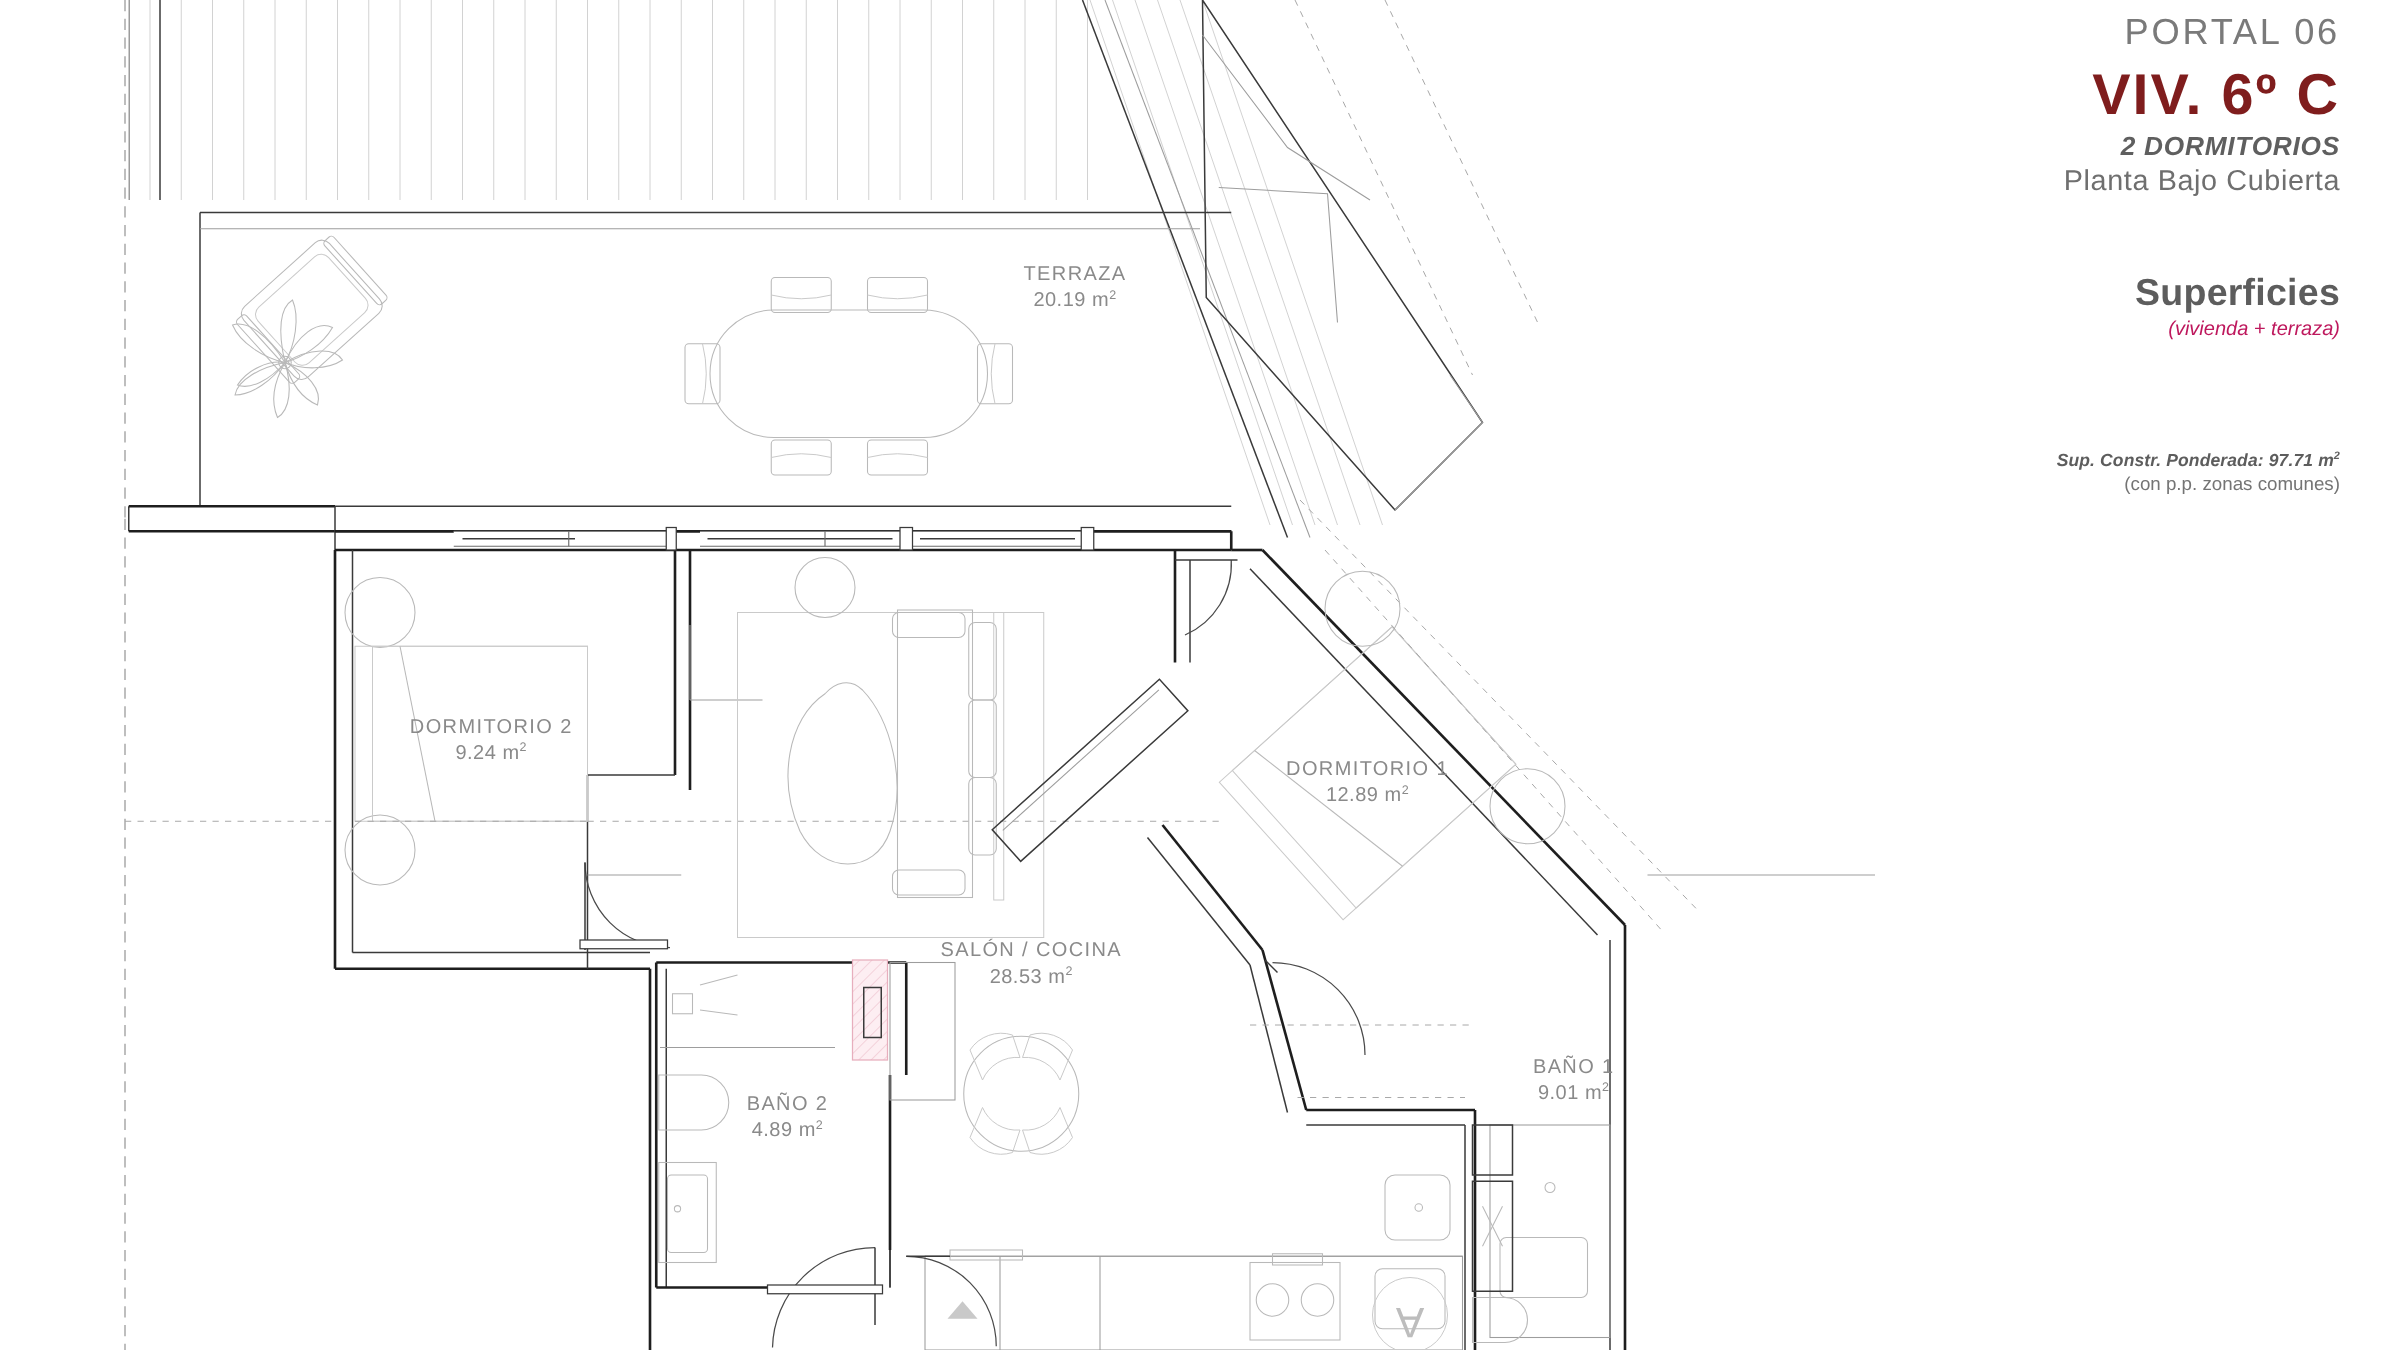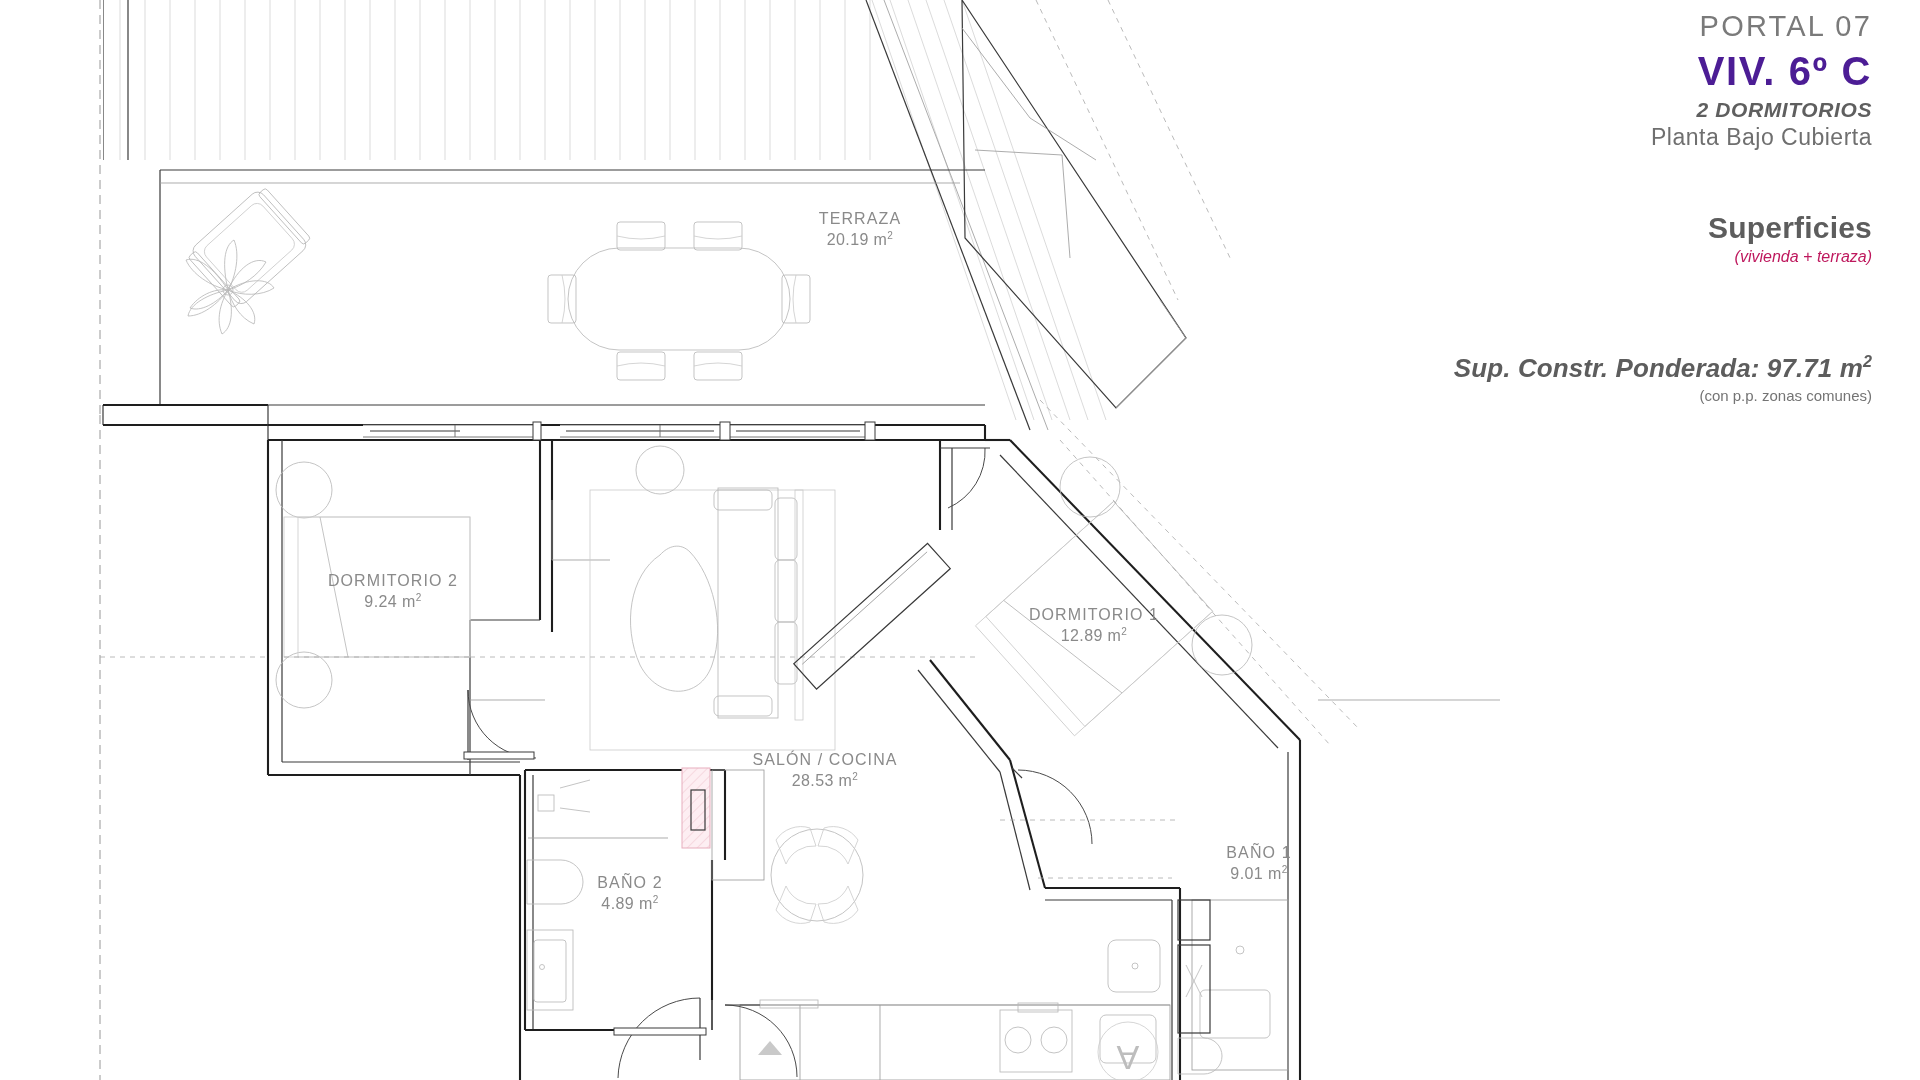--- a/index.html
+++ b/index.html
@@ -33,24 +33,24 @@
 
   .portal {
     font-size: 29px;
     letter-spacing: 2.2px;
     color: #7a7a7a;
     font-weight: 400;
     line-height: 1.25;
   }
 
   .viv {
-    font-size: 40px;
+    font-size: 46px;
     font-weight: 700;
     letter-spacing: 1.6px;
-    color: #4c1d95;
+    color: #7f1d1d;
     line-height: 1.18;
     margin-top: 4px;
   }
 
   .dormitorios {
     font-size: 21px;
     font-weight: 700;
     font-style: italic;
     letter-spacing: 0.6px;
     color: #5f5f5f;
@@ -102,21 +102,21 @@
   .sup-table td.val {
     text-align: right;
   }
   sup {
     font-size: 0.62em;
     vertical-align: super;
   }
 
   .ponderada {
     margin-top: 58px;
-    font-size: 26px;
+    font-size: 14px;
     font-weight: 700;
     font-style: italic;
     color: #5d5d5d;
     letter-spacing: 0.1px;
   }
   .ponderada-sub {
     font-size: 15px;
     color: #747474;
     margin-top: 4px;
   }
@@ -539,21 +539,21 @@
       <g>
         <text class="room-label" x="1259" y="858">BAÑO 1</text>
         <text class="room-area" x="1259" y="879"><tspan>9.01 m</tspan><tspan class="room-sup" dy="-6">2</tspan></text>
       </g>
     </g>
 
   </svg>
 
   <div class="info-panel">
 
-    <div class="portal">PORTAL 07</div>
+    <div class="portal">PORTAL 06</div>
     <div class="viv">VIV. 6º C</div>
     <div class="dormitorios">2 DORMITORIOS</div>
     <div class="planta">Planta Bajo Cubierta</div>
 
     <div class="superficies-block">
       <div class="sup-title">Superficies</div>
       <div class="sup-sub">(vivienda + terraza)</div>
 
       <table class="sup-table">
         <tbody>

